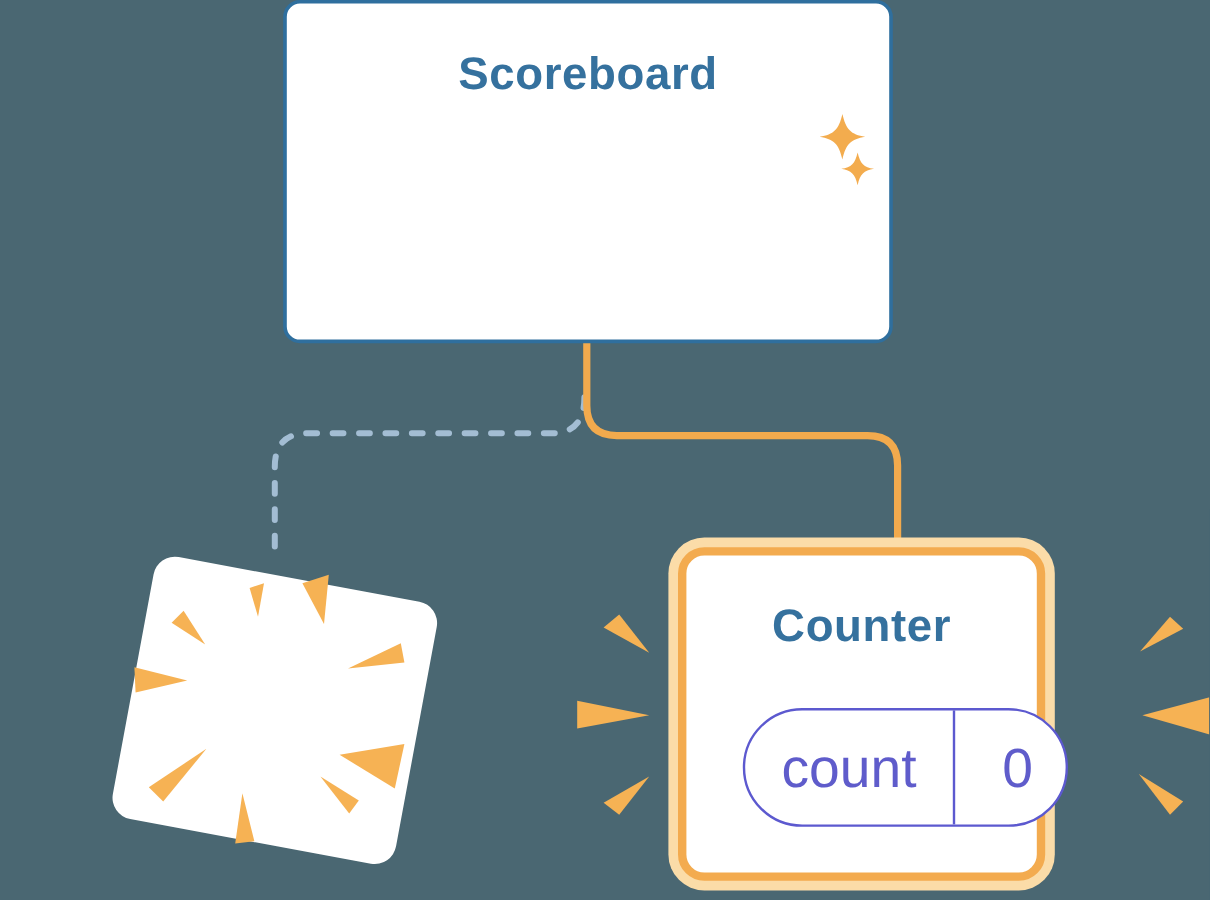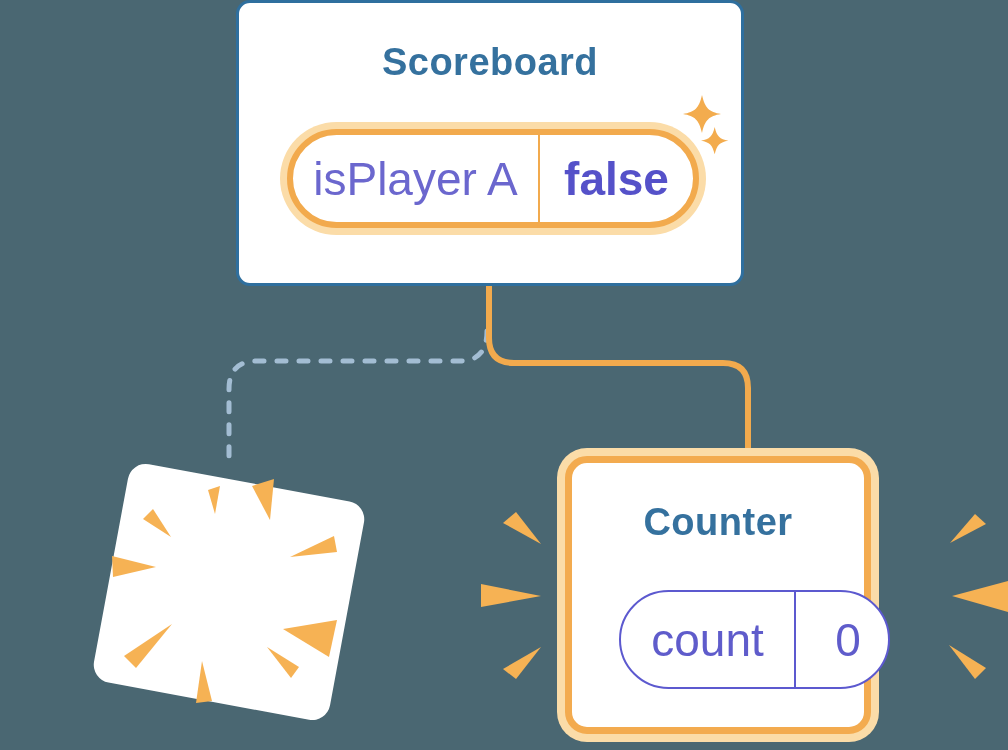--- a/index.html
+++ b/index.html
@@ -84,24 +84,20 @@
 
     <g>
       <polygon points="975,514 986,524 950,543"></polygon>
       <polygon points="1008,581 1008,612 952,596"></polygon>
       <polygon points="975,679 986,668 949,645"></polygon>
     </g>
   </svg>
 
   <div class="card card-scoreboard">
     <div class="card-title">Scoreboard</div>
-    <div class="pill pill-orange">
-      <span class="cell cell-key">isPlayer A</span>
-      <span class="cell cell-value">false</span>
-    </div>
   </div>
 
   <div class="card card-counter">
     <div class="card-title">Counter</div>
     <div class="pill pill-purple">
       <span class="cell cell-key">count</span>
       <span class="cell cell-value">0</span>
     </div>
   </div>
 

